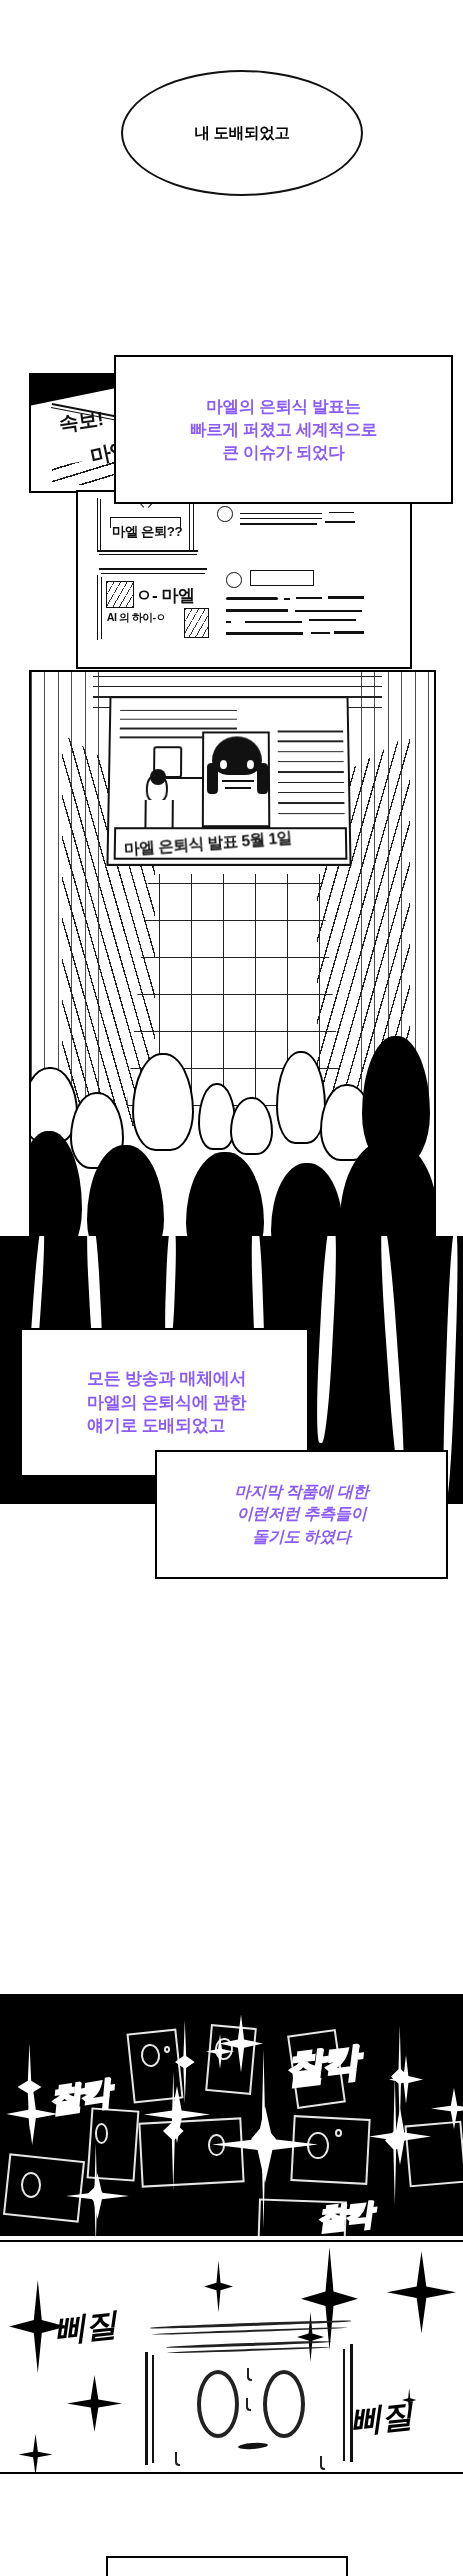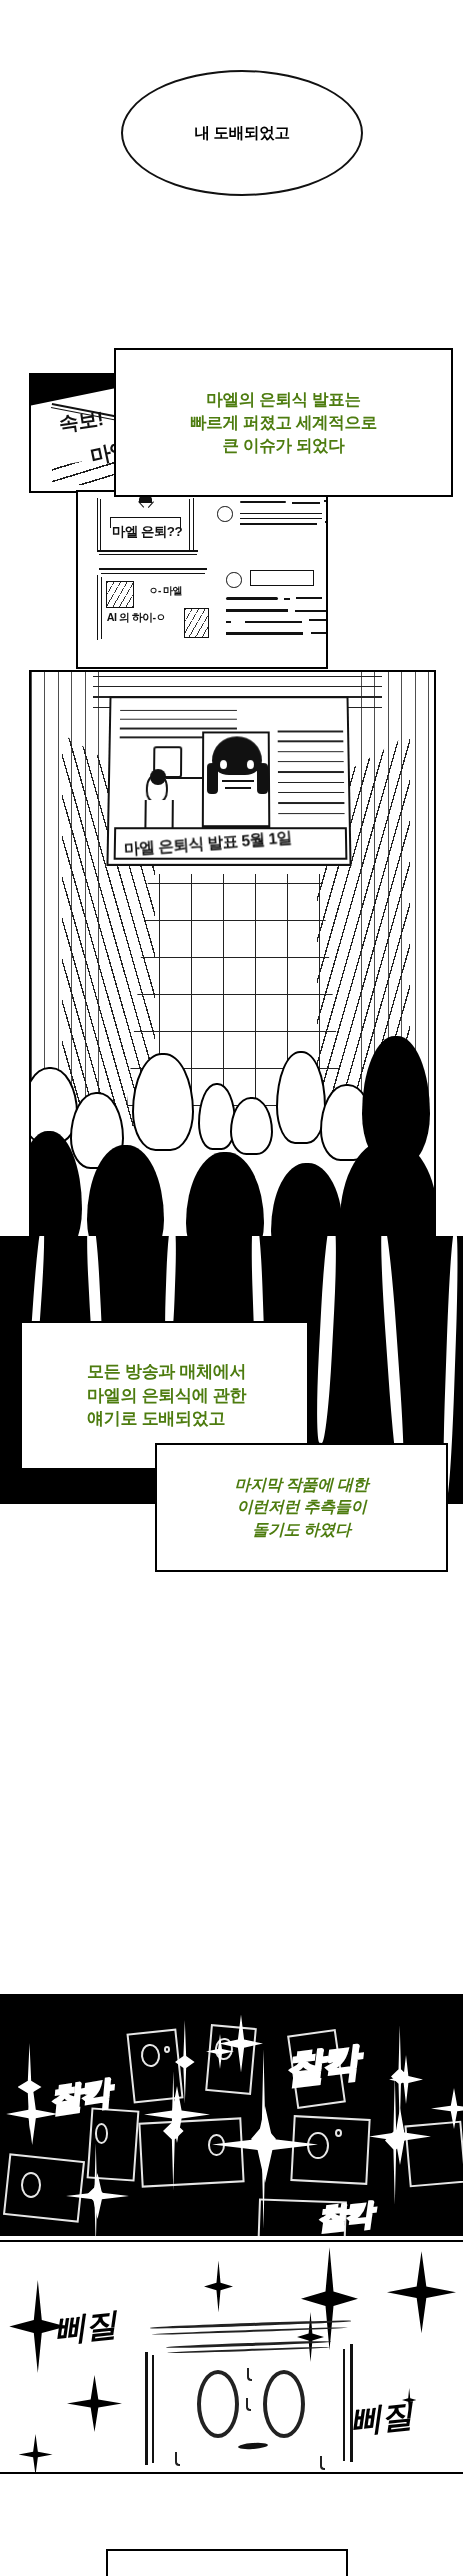--- a/index.html
+++ b/index.html
@@ -21,27 +21,28 @@
 
   
   .narr-box {
     position: absolute;
     background: #ffffff;
     border: 2.1px solid #000000;
     display: flex;
     align-items: center;
     justify-content: center;
     text-align: center;
-    color: #4d7c0f;
+    color: #8b5cf6;
     font-weight: 700;
     line-height: 1.38;
     letter-spacing: -0.3px;
     z-index: 40;
     padding: 5.2px 7.2px;
     white-space: pre-line;
+    margin-top: 7px;
   }
 
   
   .ellipse-balloon {
     position: absolute;
     background: #ffffff;
     border: 1.5px solid #111;
     border-radius: 50%;
     display: flex;
     align-items: center;
@@ -144,21 +145,21 @@
 
     <div class="hand" style="left:28px; top:33px; font-size:19.6px; transform:rotate(-8deg);">속보!</div>
 
     <div class="hand" style="left:58px; top:54px; font-size:20.6px; transform:rotate(-12deg);">마엘 은퇴 선언</div>
 
     <div class="abs" style="left:20.6px; top:61px; width:185px; height:49px; opacity:0.95;
                 background:repeating-linear-gradient(-17deg,#111 0 1.5px, transparent 1.5px 11.3px);
                 clip-path:polygon(0 62%,100% 0,100% 100%,0 100%);"></div>
   </div>
 
-  <div class="panel panel-bordered" style="left:76px; top:490px; width:252px; height:179px; background:#fff;">
+  <div class="panel panel-bordered" style="left:76px; top:490px; width:336px; height:179px; background:#fff;">
 
     <div class="abs" style="left:18.5px; top:6.2px; width:101px; height:55px;">
       <div class="line" style="left:0; top:0; width:1.5px; height:54px;"></div>
       <div class="line" style="left:3.6px; top:1px; width:1px; height:52px;"></div>
       <div class="line" style="left:96px; top:0; width:1.5px; height:54px;"></div>
       <div class="line" style="left:92px; top:1px; width:1px; height:52px;"></div>
       <div class="line" style="left:0; top:52px; width:101px; height:1.5px;"></div>
       <div class="line" style="left:2.1px; top:56px; width:98px; height:1px;"></div>
 
       <div class="abs" style="left:37px; top:-3.1px; width:24px; height:24px;">
@@ -184,21 +185,21 @@
       <div class="line" style="left:112px; top:21.6px; width:30px; height:2.1px;"></div>
     </div>
 
     <div class="abs" style="left:18.5px; top:76px; width:113px; height:72px;">
       <div class="line" style="left:2.1px; top:0; width:108px; height:1.5px;"></div>
       <div class="line" style="left:4.1px; top:5.2px; width:104px; height:1px;"></div>
       <div class="line" style="left:0; top:7.2px; width:1.5px; height:65px;"></div>
       <div class="line" style="left:4.1px; top:9.3px; width:1px; height:62px;"></div>
 
       <div class="abs tex-hatch-soft" style="left:9.3px; top:13.4px; width:28px; height:27px; border:1.5px solid #111;"></div>
-      <div class="hand" style="left:52px; top:15.5px; font-size:10px;">ㅇ- 마엘</div>
+      <div class="hand" style="left:39px; top:15.5px; font-size:17px;">ㅇ- 마엘</div>
       <div class="hand" style="left:10.3px; top:43px; font-size:10.8px;">AI 의 하이-ㅇ</div>
       <div class="abs tex-hatch-soft" style="left:87px; top:40px; width:25px; height:30px; border:1.5px solid #111;"></div>
     </div>
 
     <div class="abs" style="left:145px; top:77px; width:149px; height:73px;">
       <div class="abs" style="left:3.1px; top:3.1px; width:15.5px; height:15.5px; border:1.5px solid #111; border-radius:50%;"></div>
       <div class="abs" style="left:27px; top:1px; width:64px; height:15.5px; border:1.5px solid #111;"></div>
       <div class="line" style="left:3.1px; top:28px; width:52px; height:2.6px; border-radius:1.5px;"></div>
       <div class="line" style="left:61px; top:29px; width:6.2px; height:2.1px;"></div>
       <div class="line" style="left:73px; top:28px; width:26px; height:1.5px;"></div>

